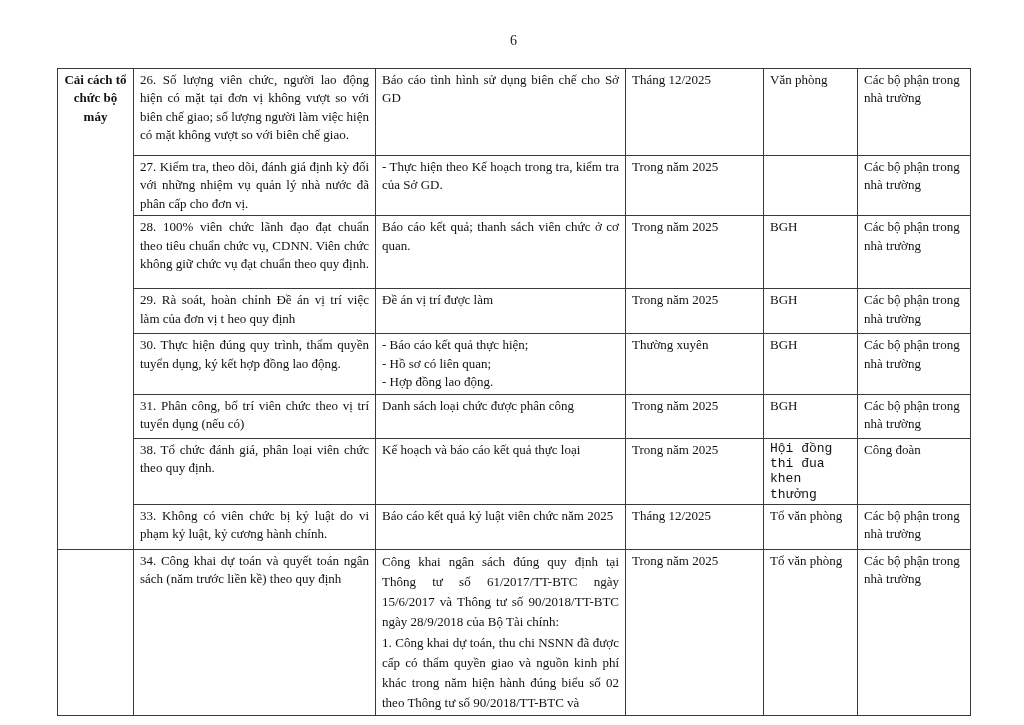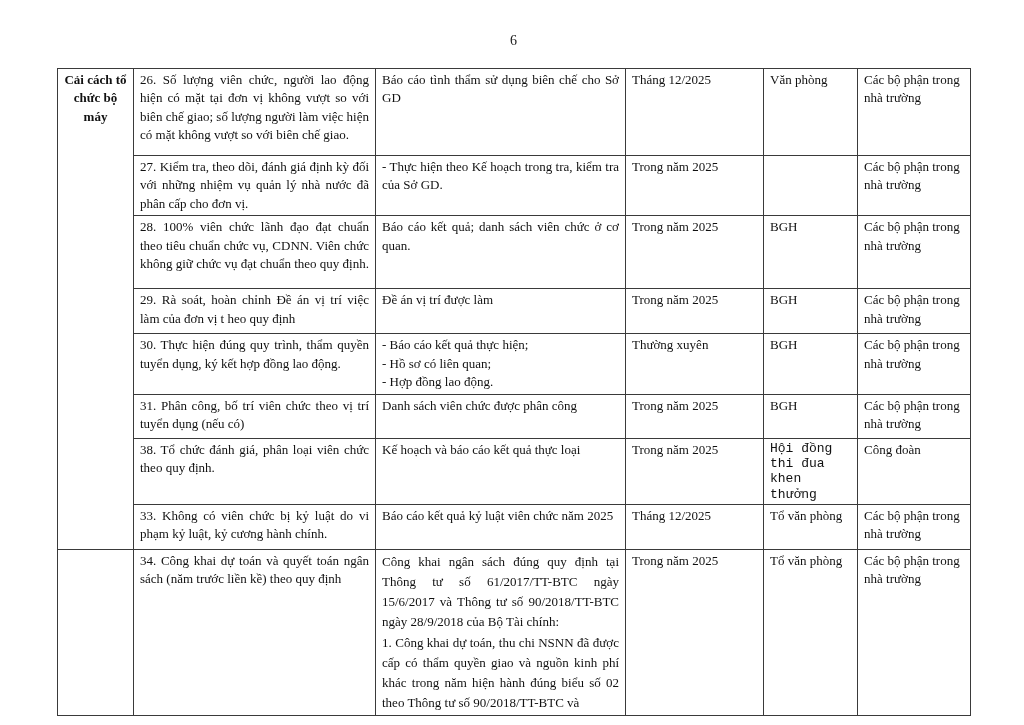--- a/index.html
+++ b/index.html
@@ -77,35 +77,35 @@
       <col style="width:242px">
       <col style="width:250px">
       <col style="width:138px">
       <col style="width:94px">
       <col style="width:113px">
     </colgroup>
     <tbody>
       <tr style="height:87px">
         <td class="cell-category" rowspan="8">Cải cách tổ chức bộ máy</td>
         <td class="cell-task">26. Số lượng viên chức, người  lao động hiện có mặt tại đơn vị không vượt so với biên chế giao; số lượng người làm việc hiện có mặt không vượt so với biên chế giao.</td>
-        <td class="cell-output">Báo cáo tình thẩm sử dụng biên chế cho Sở GD</td>
+        <td class="cell-output">Báo cáo tình hình sử dụng biên chế cho Sở GD</td>
         <td class="cell-time">Tháng 12/2025</td>
         <td class="cell-responsible">Văn phòng</td>
         <td class="cell-coordinate">Các bộ phận trong nhà trường</td>
       </tr>
       <tr style="height:53px">
         <td class="cell-task">27. Kiểm tra, theo dõi, đánh giá định kỳ đối với những nhiệm vụ quản lý nhà nước đã phân cấp cho đơn vị.</td>
         <td class="cell-output">- Thực hiện theo Kế hoạch trong tra, kiểm tra của Sở GD.</td>
         <td class="cell-time">Trong năm 2025</td>
         <td class="cell-responsible"></td>
         <td class="cell-coordinate">Các bộ phận trong nhà trường</td>
       </tr>
       <tr style="height:73px">
         <td class="cell-task">28. 100% viên chức lãnh đạo đạt chuẩn theo tiêu  chuẩn chức vụ, CDNN. Viên chức  không  giữ  chức vụ đạt chuẩn theo quy định.</td>
-        <td class="cell-output">Báo cáo kết quả; danh sách viên chức ở cơ quan.</td>
+        <td class="cell-output">Báo cáo kết quả; thanh sách viên chức ở cơ quan.</td>
         <td class="cell-time">Trong năm 2025</td>
         <td class="cell-responsible">BGH</td>
         <td class="cell-coordinate">Các bộ phận trong nhà trường</td>
       </tr>
       <tr style="height:45px">
         <td class="cell-task">29. Rà soát, hoàn chỉnh Đề án vị trí việc làm của đơn vị t heo quy định</td>
         <td class="cell-output">Đề án vị trí được làm</td>
         <td class="cell-time">Trong năm 2025</td>
         <td class="cell-responsible">BGH</td>
         <td class="cell-coordinate">Các bộ phận trong nhà trường</td>
@@ -114,21 +114,21 @@
         <td class="cell-task">30. Thực hiện đúng quy trình, thẩm quyền tuyển dụng, ký kết hợp đồng lao động.</td>
         <td class="cell-output pre-line">- Báo cáo kết quả thực hiện;
 - Hồ sơ có liên quan;
 - Hợp đồng lao động.</td>
         <td class="cell-time">Thường xuyên</td>
         <td class="cell-responsible">BGH</td>
         <td class="cell-coordinate">Các bộ phận trong nhà trường</td>
       </tr>
       <tr style="height:44px">
         <td class="cell-task">31. Phân công, bố trí viên chức theo vị trí tuyển dụng (nếu có)</td>
-        <td class="cell-output">Danh sách viên chức được phân công</td>
+        <td class="cell-output">Danh sách loại chức được phân công</td>
         <td class="cell-time">Trong năm 2025</td>
         <td class="cell-responsible">BGH</td>
         <td class="cell-coordinate">Các bộ phận trong nhà trường</td>
       </tr>
       <tr style="height:45px">
         <td class="cell-task">38. Tổ chức đánh giá, phân loại viên chức theo quy định.</td>
         <td class="cell-output">Kế hoạch và báo cáo kết quả thực loại</td>
         <td class="cell-time">Trong năm 2025</td>
         <td class="cell-responsible tight">Hội đồng thi đua khen thưởng</td>
         <td class="cell-coordinate">Công đoàn</td>

